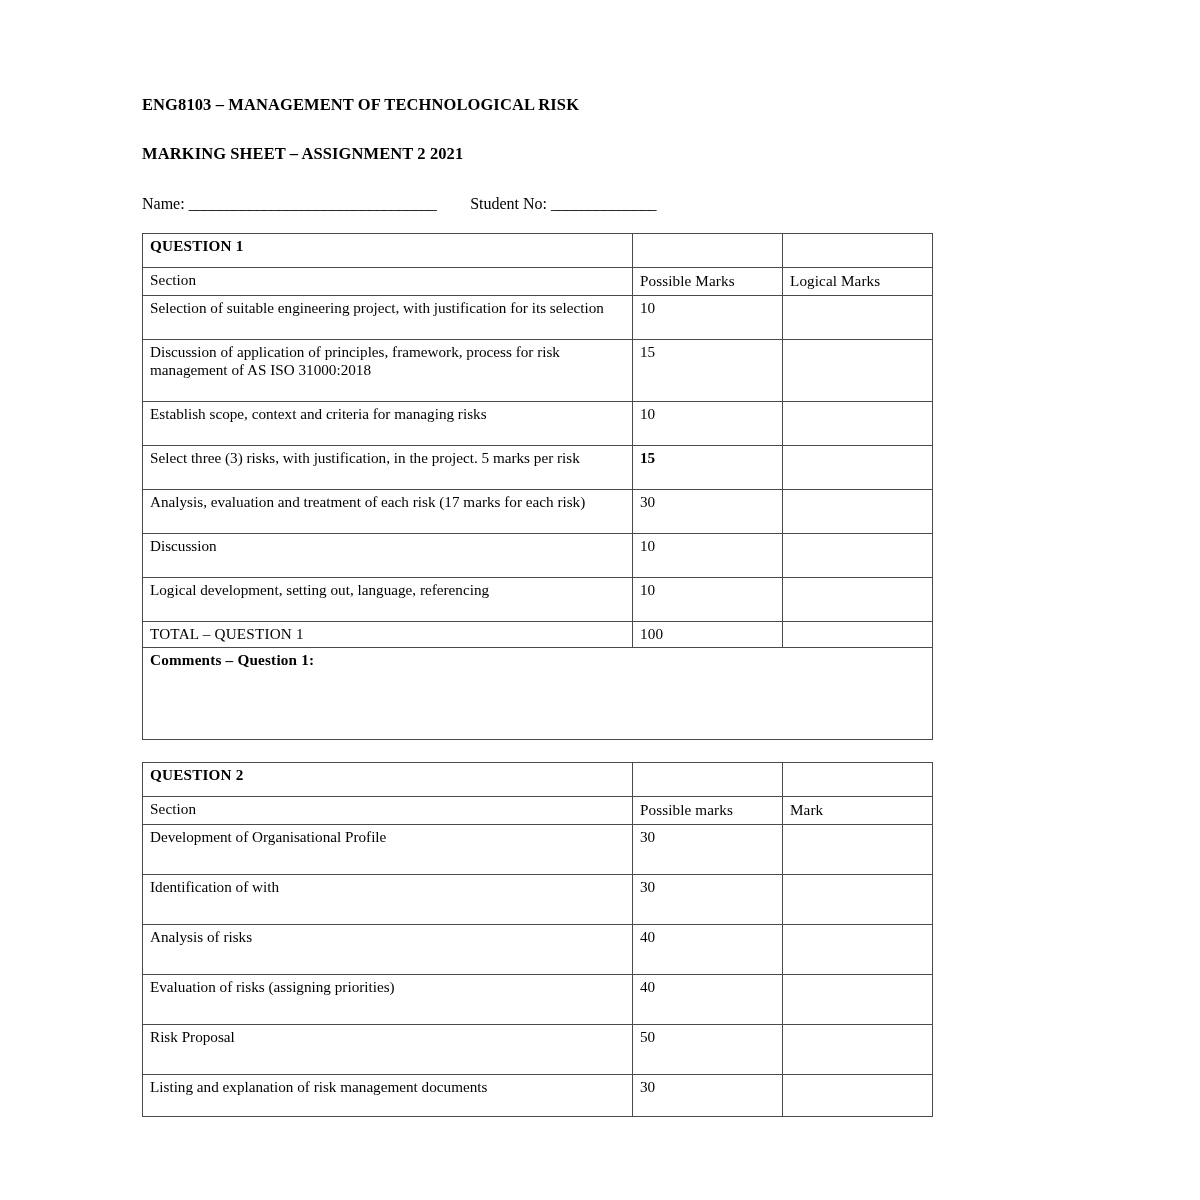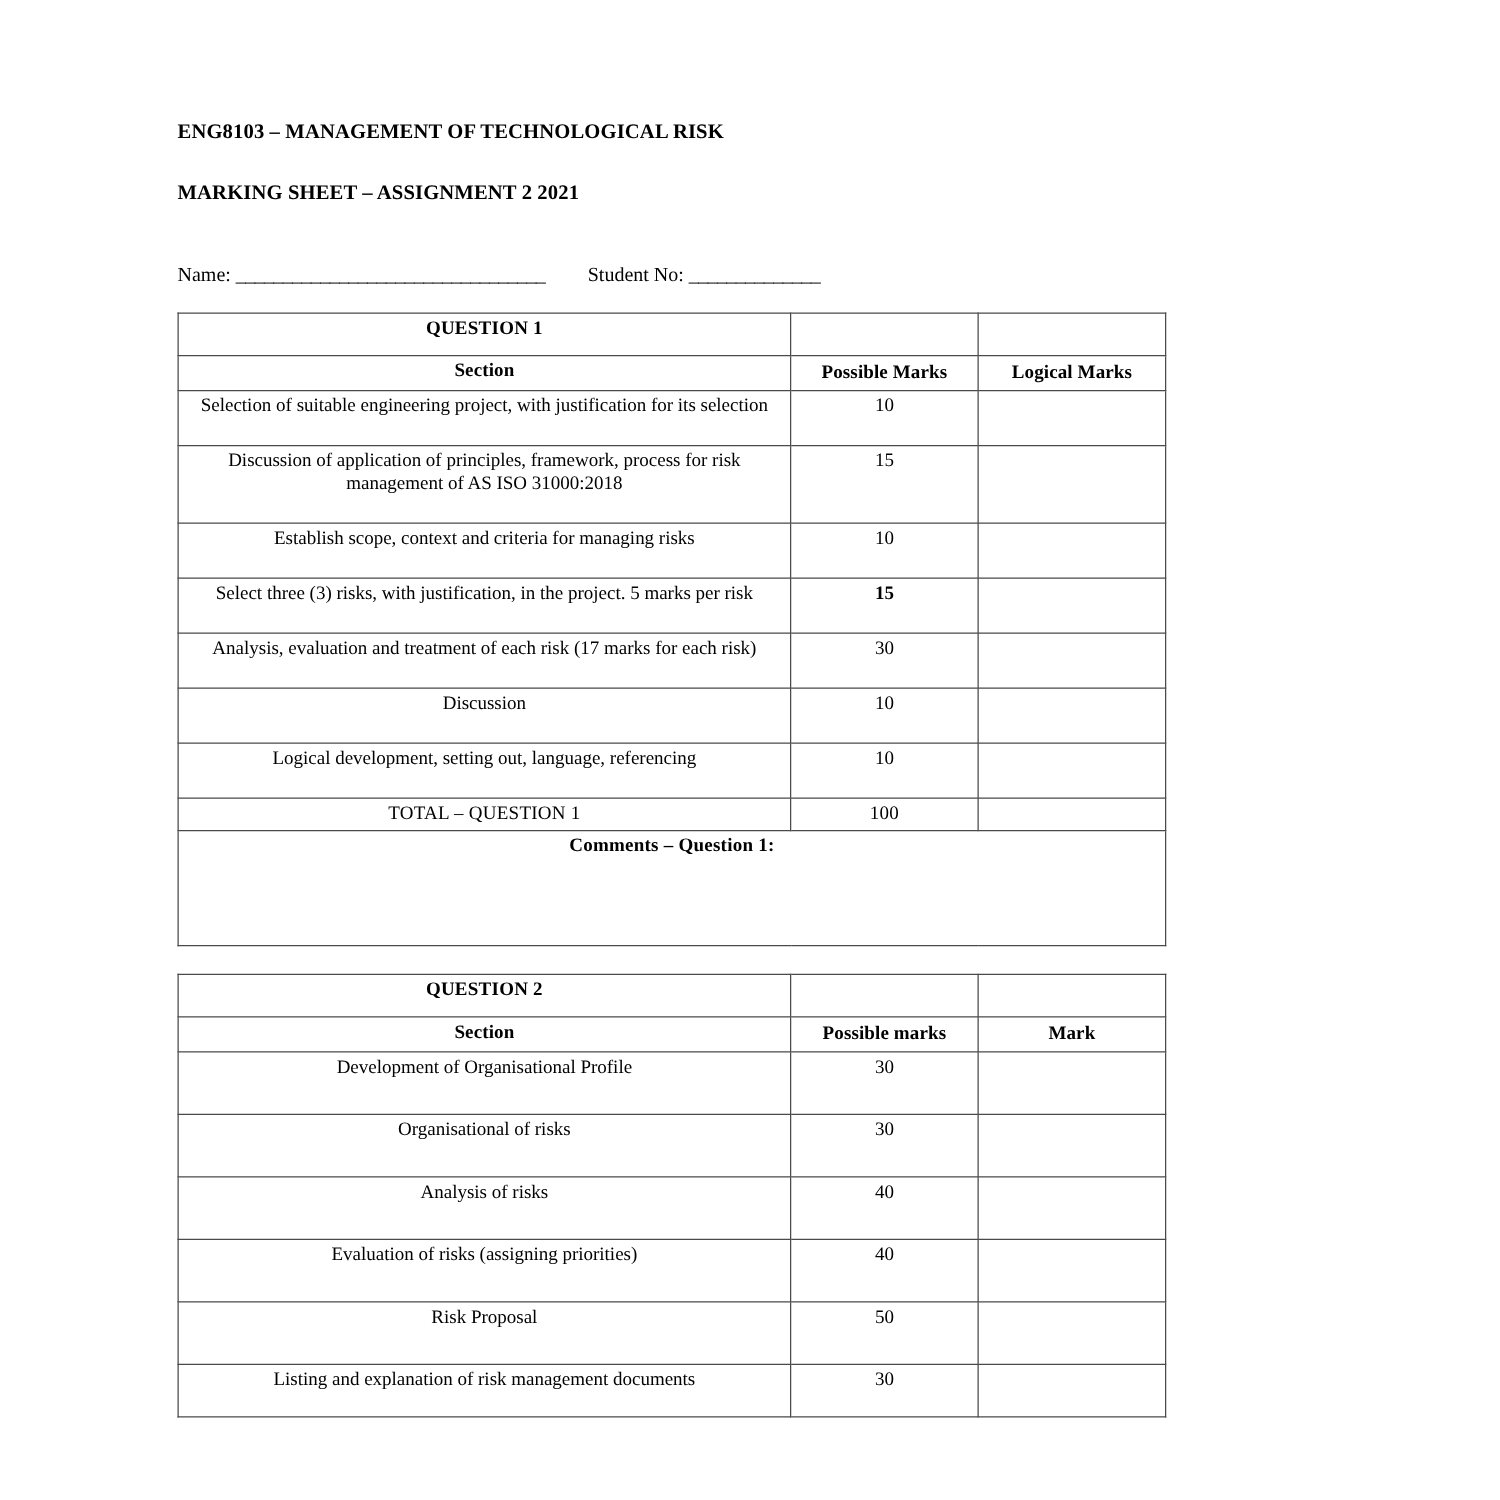--- a/index.html
+++ b/index.html
@@ -38,21 +38,21 @@
     letter-spacing: 0.1px;
     line-height: 1.25;
     margin: 0 0 28px 0;
     white-space: nowrap;
   }
   .doc-subtitle {
     font-weight: bold;
     font-size: 16.5px;
     letter-spacing: 0.1px;
     line-height: 1.25;
-    margin: 0 0 47px 0;
+    margin: 0 0 30px 0;
     white-space: nowrap;
   }
 
   .name-line {
     font-size: 16px;
     line-height: 1.2;
     margin: 0 0 20px 0;
     white-space: nowrap;
     display: flex;
     align-items: center;
@@ -65,21 +65,20 @@
     display: inline-block;
     width: 34px;
   }
 
   
   table.sheet {
     border-collapse: collapse;
     width: 790px;
     table-layout: fixed;
     margin: 0;
-    text-align: center;
   }
   table.sheet td {
     border: 1px solid #4a4a4a;
     padding: 3px 7px 4px 7px;
     vertical-align: top;
     font-size: 15.2px;
     line-height: 1.2;
   }
   
   col.c-section { width: 490px; }
@@ -88,21 +87,21 @@
 
   .q-header td {
     font-weight: bold;
     font-size: 16.5px;
     letter-spacing: 0.2px;
     height: 26px;
     padding-top: 6px;
     padding-bottom: 6px;
   }
   .col-header td {
-    font-weight: bold;
+    font-weight: normal;
     font-size: 15.5px;
     letter-spacing: 0.1px;
     padding-top: 7px;
     padding-bottom: 7px;
   }
   .col-header td.hdr-two {
     line-height: 1.3;
   }
 
   .total-row td {
@@ -232,21 +231,21 @@
           <td class="hdr-two">Possible marks</td>
           <td class="hdr-two">Mark</td>
         </tr>
 
         <tr class="tall-q2">
           <td>Development of Organisational Profile</td>
           <td>30</td>
           <td></td>
         </tr>
         <tr class="tall-q2">
-          <td>Organisational of risks</td>
+          <td>Identification of with</td>
           <td>30</td>
           <td></td>
         </tr>
         <tr class="tall-q2">
           <td>Analysis of risks</td>
           <td>40</td>
           <td></td>
         </tr>
         <tr class="tall-q2">
           <td>Evaluation of risks (assigning priorities)</td>

